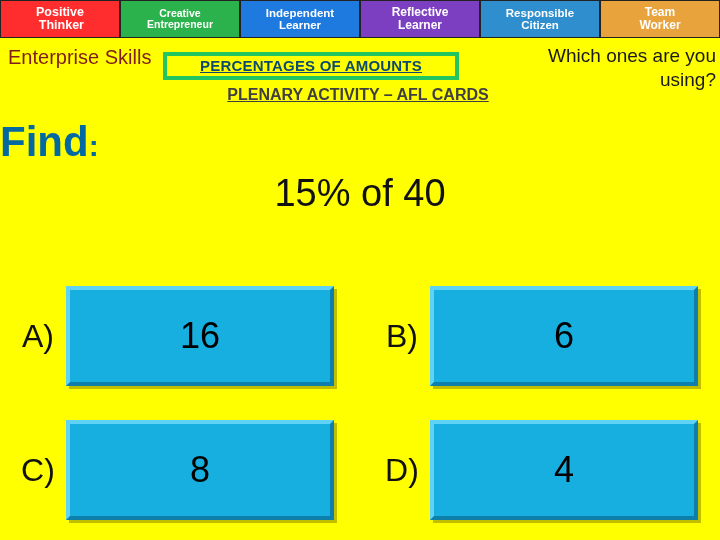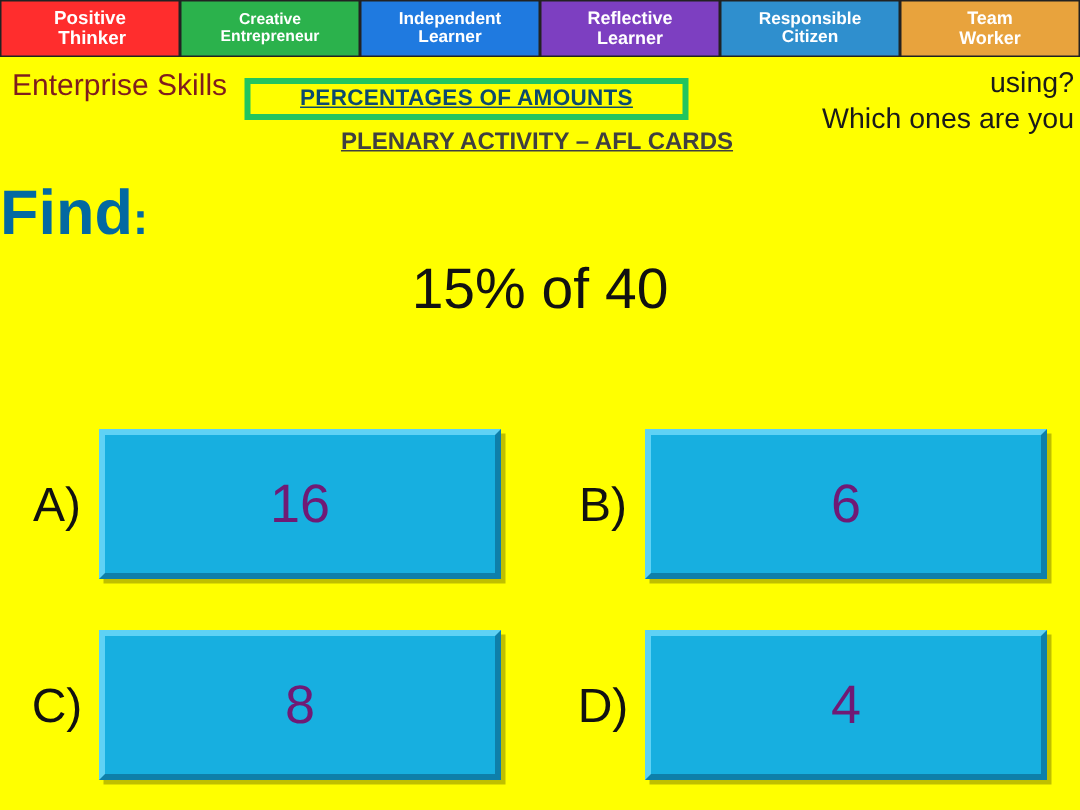--- a/index.html
+++ b/index.html
@@ -151,21 +151,21 @@
     border-left: 4px solid #5FD2F5;
     border-right: 4px solid #0E7FAA;
     border-bottom: 4px solid #0E7FAA;
     display: flex;
     align-items: center;
     justify-content: center;
     box-shadow: 3px 3px 0 rgba(0,0,0,0.25);
   }
   .answer-text {
     font-size: 36px;
-    color: #701a75;
+    color: #000000;
   }
 
   .answer-a { top: 0px;   left: 10px; }
   .answer-b { top: 0px;   left: 374px; }
   .answer-c { top: 134px; left: 10px; }
   .answer-d { top: 134px; left: 374px; }
 </style>
 </head>
 <body>
 
@@ -208,22 +208,22 @@
   </div>
 </div>
 
 <div class="enterprise-skills">Enterprise Skills</div>
 
 <div class="percentages">PERCENTAGES OF AMOUNTS</div>
 
 <div class="plenary">PLENARY ACTIVITY – AFL CARDS</div>
 
 <div class="which-ones">
+  <div>Which ones are you</div>
   <div>using?</div>
-  <div>Which ones are you</div>
 </div>
 
 <div class="find-line">
   <span>Find</span><span class="colon">:</span>
 </div>
 <div class="question-line">15% of 40</div>
 
 <div class="answers">
 
   <div class="answer answer-a">

